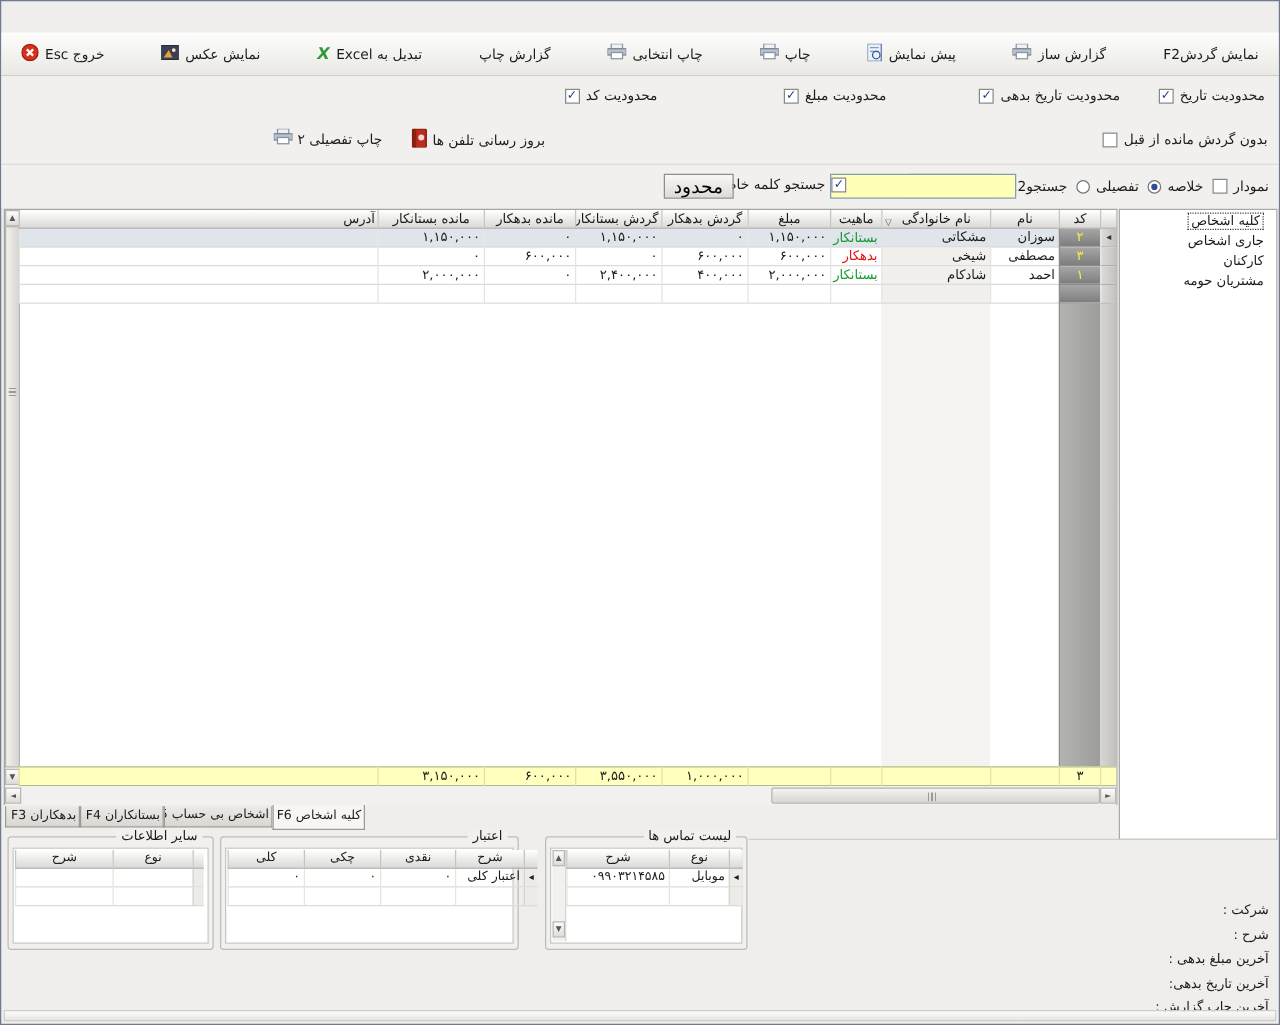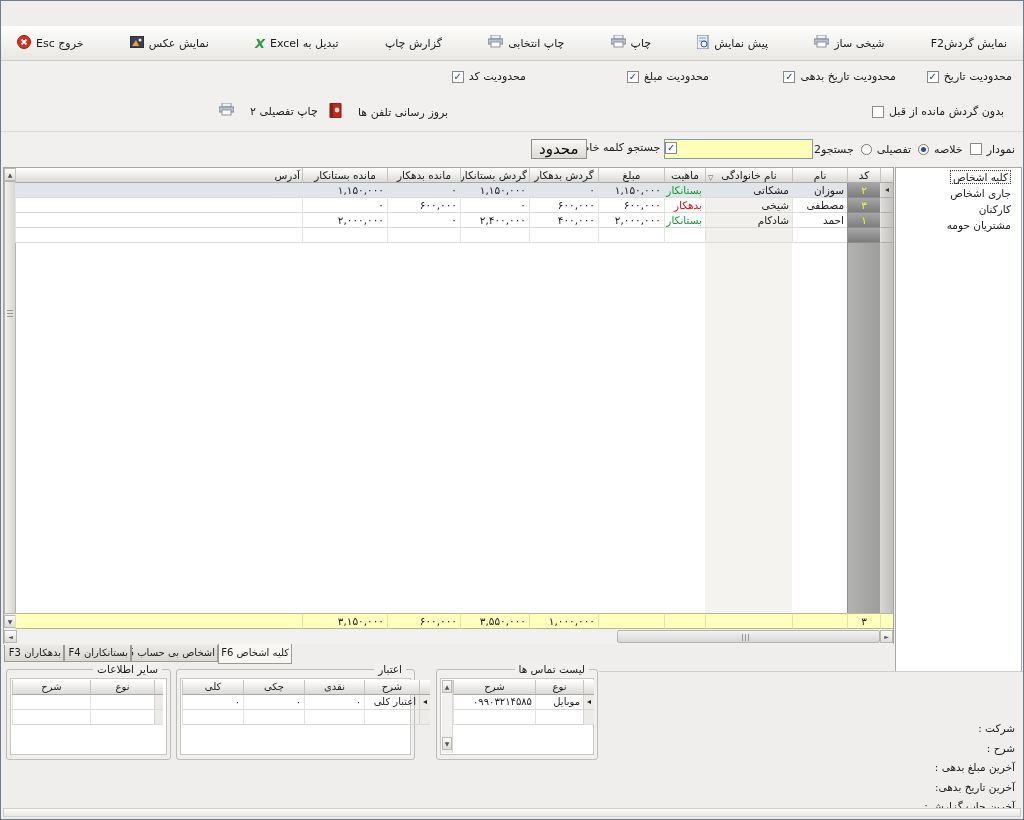--- a/index.html
+++ b/index.html
@@ -22,21 +22,21 @@
   .tbtn{display:flex;align-items:center;gap:5px;direction:ltr;cursor:default;}
   .tbtn .lbl{direction:rtl;white-space:nowrap;}
   
   .filters{position:absolute;left:0;top:60px;right:0;height:71px;background:#f1f0ee;border-bottom:1px solid #dddcd8;}
   .cb{position:absolute;display:flex;align-items:center;gap:5px;}
   .box{width:12px;height:12px;background:#fff;border:1px solid #888;font-size:10px;line-height:10px;
        text-align:center;color:#223a8f;flex:0 0 12px;}
   .radio{width:11px;height:11px;border:1px solid #777;border-radius:50%;background:#fff;position:relative;flex:0 0 11px;}
   .radio.on:after{content:"";position:absolute;left:2px;top:2px;width:5px;height:5px;border-radius:50%;background:#2d4b9b;}
   .cblbl{direction:rtl;white-space:nowrap;}
-  .linkbtn{position:absolute;display:flex;align-items:center;gap:16px;direction:ltr;}
+  .linkbtn{position:absolute;display:flex;align-items:center;gap:4px;direction:ltr;}
   
   .searchrow{position:absolute;left:0;top:131px;right:0;height:34px;background:#f1f0ee;}
   .srgroup{position:absolute;right:8px;top:7px;display:flex;flex-direction:row-reverse;align-items:center;gap:7px;}
   .combo{width:67px;height:20px;background:#fff;border:1px solid #8a9ab0;display:flex;align-items:center;direction:ltr;}
   .combo .arr{width:14px;height:18px;background:linear-gradient(#f4f4f2,#d8d7d3);border-right:1px solid #aaa;
               font-size:7px;text-align:center;line-height:18px;color:#444;flex:0 0 14px;}
   .combo .val{flex:1;direction:rtl;padding:0 3px;font-size:10px;white-space:nowrap;overflow:hidden;}
   .srinput{position:absolute;left:663px;top:7px;width:149px;height:20px;background:#ffffb8;
            border:1px solid #7f9db9;padding:0 3px;direction:rtl;font-size:11px;font-family:inherit;}
   .spword{position:absolute;left:575px;top:9px;display:flex;align-items:center;gap:5px;direction:ltr;}
@@ -119,21 +119,21 @@
   <div class="toolbar">
     <div class="tbtn">
       <span class="lbl">نمایش گردشF2</span>
     </div>
     <div class="tbtn">
       <span class="icon"><svg width="15" height="13">
             <rect x="3" y="0" width="9" height="4" fill="#eef1f5" stroke="#8a93a0"></rect>
             <rect x="0" y="4" width="15" height="5" fill="#b9c2ce" stroke="#7a8494"></rect>
             <rect x="3" y="7" width="9" height="5" fill="#ffffff" stroke="#8a93a0"></rect>
           </svg></span>
-      <span class="lbl">شیخی ساز</span>
+      <span class="lbl">گزارش ساز</span>
     </div>
     <div class="tbtn">
       <span class="icon"><svg width="12" height="14">
             <rect x="0" y="0" width="11" height="14" fill="#eaf1fb" stroke="#5b7aa6"></rect>
             <line x1="2" y1="3" x2="9" y2="3" stroke="#7e9cc4"></line>
             <line x1="2" y1="6" x2="9" y2="6" stroke="#7e9cc4"></line>
             <circle cx="7" cy="9" r="3" fill="none" stroke="#33588c"></circle>
           </svg></span>
       <span class="lbl">پیش نمایش</span>
     </div>
@@ -187,21 +187,21 @@
       <span class="cblbl">محدودیت تاریخ بدهی</span>
     </div>
     <div class="cb" style="right:314px;top:9px;">
       <span class="box">✓</span>
       <span class="cblbl">محدودیت مبلغ</span>
     </div>
     <div class="cb" style="right:497px;top:9px;">
       <span class="box">✓</span>
       <span class="cblbl">محدودیت کد</span>
     </div>
-    <div class="cb" style="right:19px;top:44px;padding-left:28px;">
+    <div class="cb" style="right:9px;top:44px;padding-left:28px;">
       <span class="box"></span>
       <span class="cblbl">بدون گردش مانده از قبل</span>
     </div>
     <div class="linkbtn" style="left:328px;top:42px;">
       <span class="icon"><svg width="13" height="15">
             <rect x="1" y="0" width="11" height="15" rx="1" fill="#b92c20" stroke="#7e170e"></rect>
             <rect x="1" y="0" width="3" height="15" fill="#8e1d12"></rect>
             <circle cx="8" cy="7" r="2.4" fill="#f3d9d5"></circle>
           </svg></span>
       <span class="cblbl">بروز رسانی تلفن ها</span>

